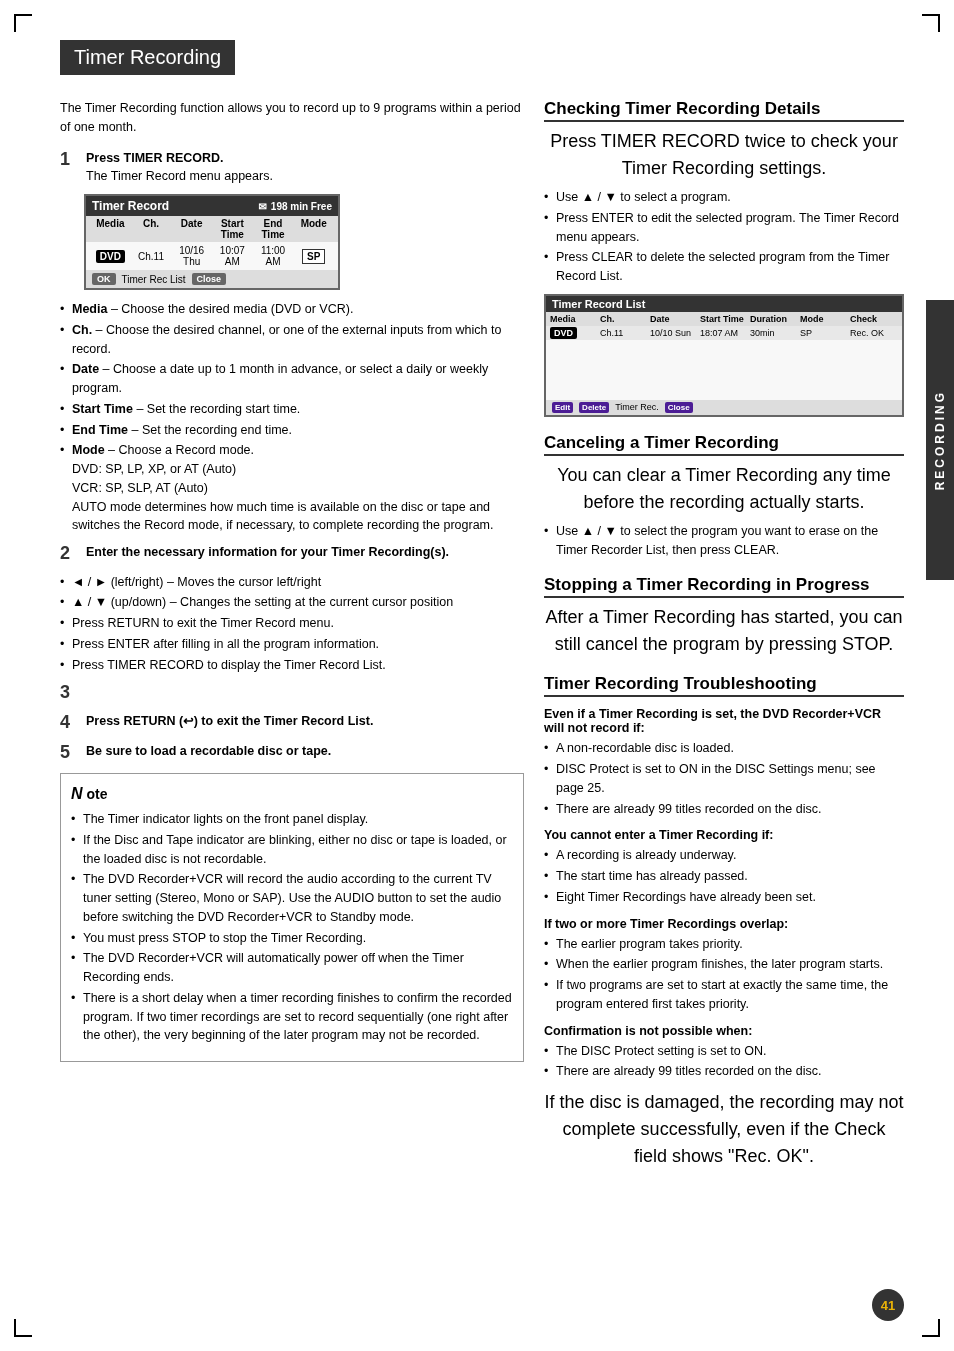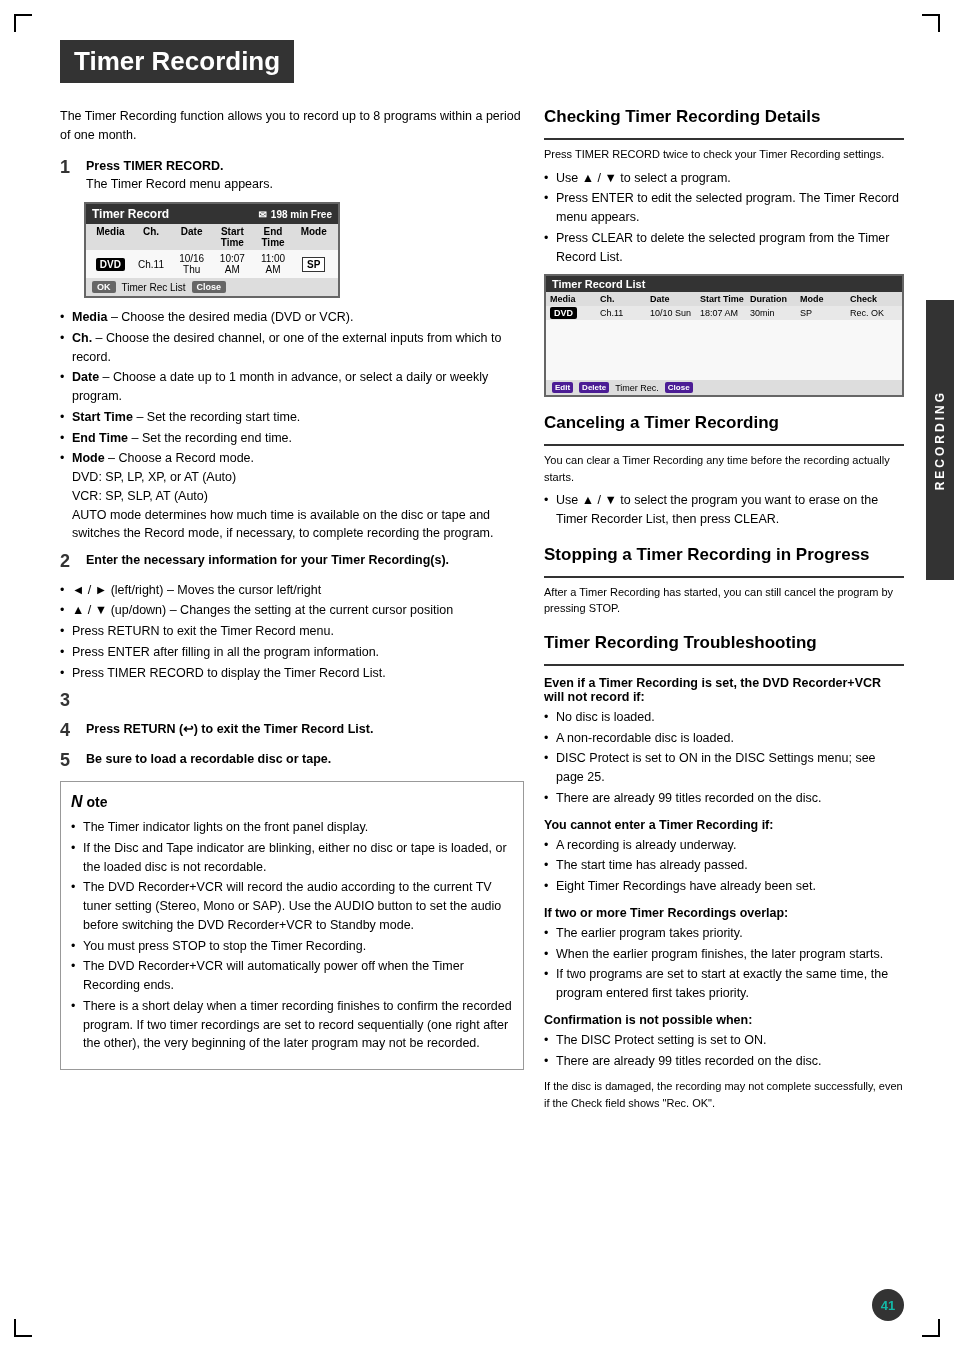--- a/index.html
+++ b/index.html
@@ -58,21 +58,21 @@
       position: absolute;
       bottom: 30px;
       right: 50px;
       width: 32px;
       height: 32px;
       background: #333;
       border-radius: 50%;
       display: flex;
       align-items: center;
       justify-content: center;
-      color: #14b8a6;
+      color: #eab308;
       font-size: 13px;
       font-weight: bold;
     }
 
     
     .two-col {
       display: flex;
       gap: 20px;
       margin-top: 10px;
     }
@@ -80,22 +80,22 @@
       flex: 1;
       min-width: 0;
     }
     .right-col {
       width: 360px;
       flex-shrink: 0;
     }
 
     
     .page-title {
-      font-size: 26px;
-      font-weight: bold;
+      font-size: 20px;
+      font-weight: normal;
       color: #fff;
       background: #333;
       padding: 6px 14px;
       margin-bottom: 14px;
       display: inline-block;
     }
 
     
     .intro-text {
       font-size: 12.5px;
@@ -239,39 +239,40 @@
       font-style: italic;
       font-size: 16px;
     }
 
     
     .section-heading {
       font-size: 17px;
       font-weight: bold;
       color: #000;
       border-bottom: 2px solid #333;
-      padding-bottom: 11px;
+      padding-bottom: 1px;
       margin-bottom: 6px;
       margin-top: 16px;
     }
     .section-heading:first-child { margin-top: 0; }
 
     
     .sub-heading {
       font-size: 12.5px;
       font-weight: bold;
       margin-top: 10px;
       margin-bottom: 4px;
     }
 
     
     .checking-intro {
-      font-size: 11px;
+      font-size: 18px;
       line-height: 1.5;
       margin-bottom: 6px;
+      text-align: center;
     }
 
     
     .timer-list-box {
       border: 2px solid #666;
       background: #f0f0f0;
       margin: 6px 8px 10px 0;
       width: 100%;
       font-size: 10px;
     }
@@ -335,21 +336,21 @@
     <span>RECORDING</span>
   </div>
 
   
   <div class="page-title">Timer Recording</div>
 
   <div class="two-col">
 
     <div class="left-col">
 
-      <p class="intro-text">The Timer Recording function allows you to record up to 8 programs within a period of one month.</p>
+      <p class="intro-text">The Timer Recording function allows you to record up to 9 programs within a period of one month.</p>
 
       <div class="step">
         <span class="step-num">1</span>
         <div class="step-text">
           <strong>Press TIMER RECORD.</strong><br>
           <span>The Timer Record menu appears.</span>
         </div>
       </div>
 
       <div class="timer-record-box">
@@ -490,21 +491,20 @@
         <li>Use ▲ / ▼ to select the program you want to erase on the Timer Recorder List, then press CLEAR.</li>
       </ul>
 
       <div class="section-heading">Stopping a Timer Recording in Progress</div>
       <p class="checking-intro">After a Timer Recording has started, you can still cancel the program by pressing STOP.</p>
 
       <div class="section-heading">Timer Recording Troubleshooting</div>
 
       <p class="sub-heading">Even if a Timer Recording is set, the DVD Recorder+VCR will not record if:</p>
       <ul class="bullet-list">
-        <li>No disc is loaded.</li>
         <li>A non-recordable disc is loaded.</li>
         <li>DISC Protect is set to ON in the DISC Settings menu; see page 25.</li>
         <li>There are already 99 titles recorded on the disc.</li>
       </ul>
 
       <p class="sub-heading">You cannot enter a Timer Recording if:</p>
       <ul class="bullet-list">
         <li>A recording is already underway.</li>
         <li>The start time has already passed.</li>
         <li>Eight Timer Recordings have already been set.</li>

